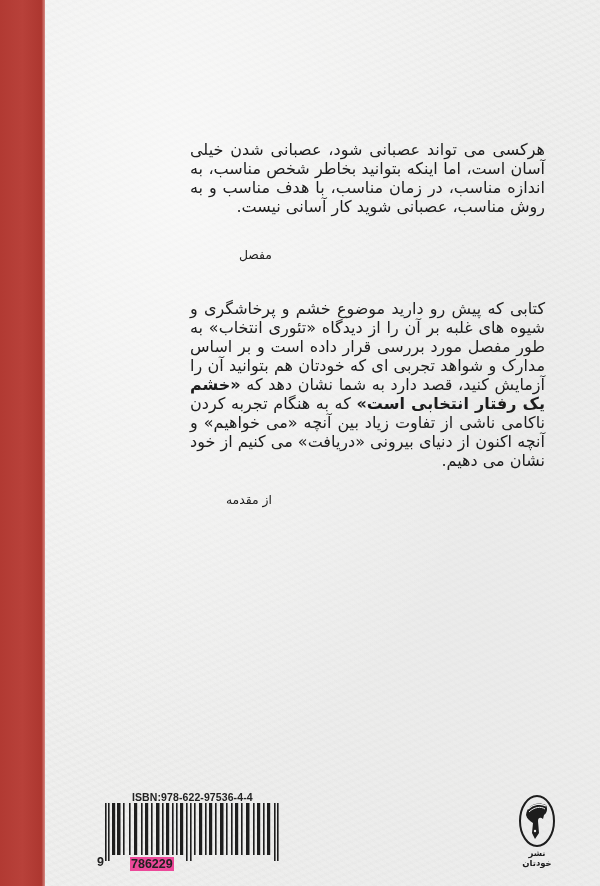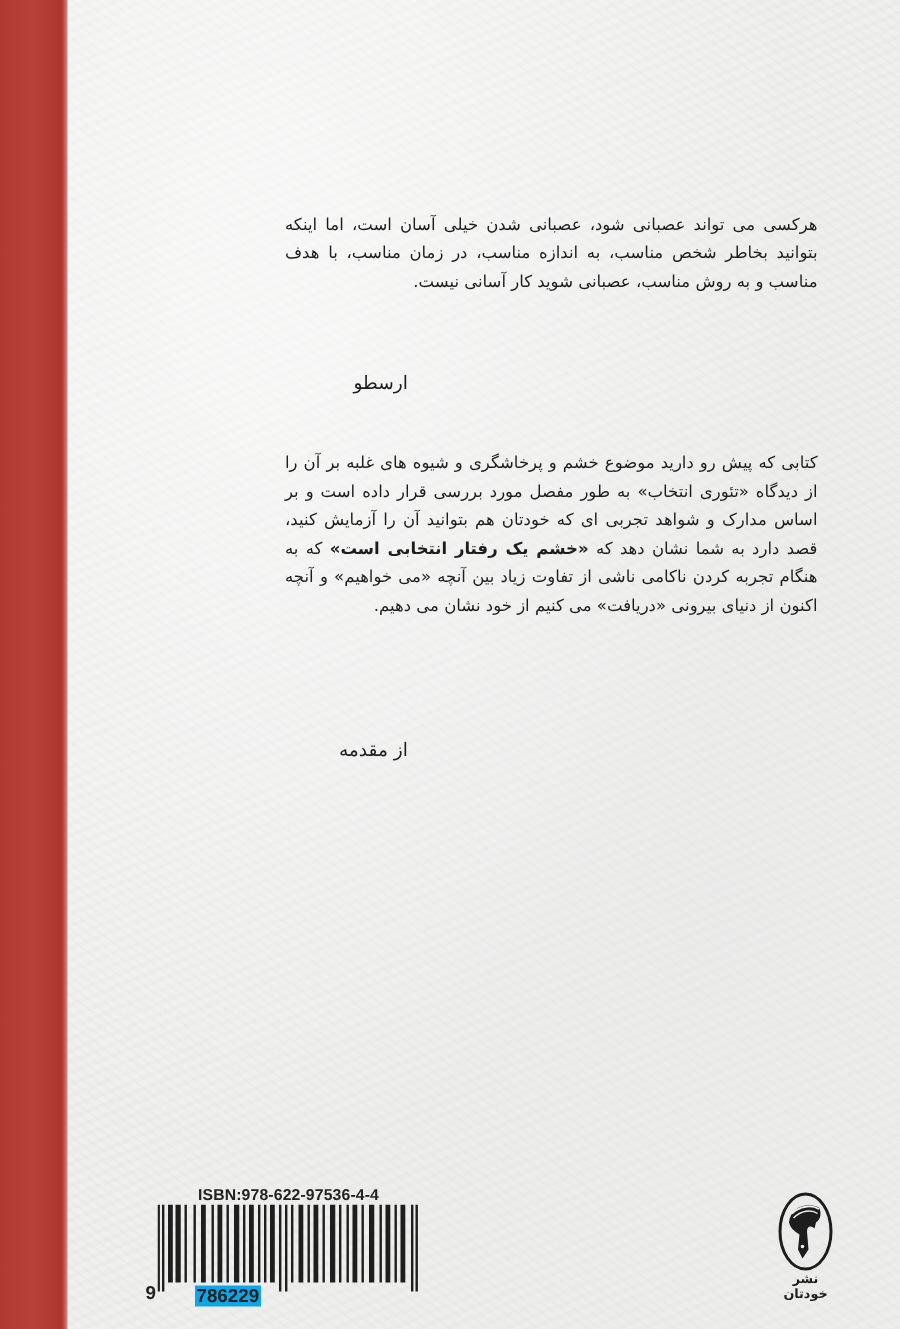--- a/index.html
+++ b/index.html
@@ -17,60 +17,60 @@
       repeating-linear-gradient(-22deg, rgba(0,0,0,0.01) 0 3px, rgba(255,255,255,0.015) 3px 7px),
       #efefee;
   }
   .spine {
     position: absolute; left: 0; top: 0; width: 45px; height: 886px;
     background: linear-gradient(90deg, #b23a33 0%, #b8413a 50%, #ad3730 92%, #d98a84 100%);
   }
   .text-block {
     position: absolute; right: 55px; width: 355px;
     direction: rtl; text-align: justify; text-align-last: right;
-    color: #1d1d1d; font-size: 11px; line-height: 19px;
+    color: #1d1d1d; font-size: 16px; line-height: 19px;
   }
   .quote { top: 140px; }
   .attrib { position: absolute; top: 247px; right: 328px; direction: rtl; color: #1d1d1d; font-size: 12.4px; }
   .intro { top: 299px; }
   .intro b { font-weight: bold; }
   .source { position: absolute; top: 492px; right: 328px; direction: rtl; color: #1d1d1d; font-size: 12.4px; margin-left: 10px; }
 
   .isbn-text {
     position: absolute; left: 132px; top: 791px;
     font-family: "Liberation Sans", sans-serif; font-weight: bold;
     font-size: 10.5px; color: #222; letter-spacing: 0.1px;
   }
   .barcode {
     position: absolute; left: 105px; top: 803px; width: 175px; height: 60px;
   }
   .digit {
     position: absolute; font-family: "Liberation Sans", sans-serif; font-weight: bold;
-    font-size: 12.5px; color: #222; background: #0ea5e9; padding: 0 1px;
+    font-size: 12.5px; color: #222; background: #ec4899; padding: 0 1px;
   }
   .d-lead { left: 96px; top: 855px; background: transparent; }
   .d-left { left: 130px; top: 857px; }
   .d-right { left: 215px; top: 895px; }
 
   .logo { position: absolute; left: 517px; top: 793px; width: 40px; height: 56px; }
   .publisher {
     position: absolute; left: 514px; top: 848px; width: 46px; text-align: center;
     direction: rtl; font-size: 8.5px; font-weight: bold; color: #1d1d1d;
   }
 </style>
 </head>
 <body>
 
 <div class="cover"></div>
 <div class="spine"></div>
 
 <div class="text-block quote">
   <span>هرکسی می تواند عصبانی شود، عصبانی شدن خیلی آسان است، اما اینکه بتوانید بخاطر شخص مناسب، به اندازه مناسب، در زمان مناسب، با هدف مناسب و به روش مناسب، عصبانی شوید کار آسانی نیست.</span>
 </div>
-<div class="attrib">ارسطو</div>
+<div class="attrib">مفصل</div>
 
 <div class="text-block intro">
   <span>کتابی که پیش رو دارید موضوع خشم و پرخاشگری و شیوه های غلبه بر آن را از دیدگاه «تئوری انتخاب» به طور مفصل مورد بررسی قرار داده است و بر اساس مدارک و شواهد تجربی ای که خودتان هم بتوانید آن را آزمایش کنید، قصد دارد به شما نشان دهد که </span><b>«خشم یک رفتار انتخابی است»</b><span> که به هنگام تجربه کردن ناکامی ناشی از تفاوت زیاد بین آنچه «می خواهیم» و آنچه اکنون از دنیای بیرونی «دریافت» می کنیم از خود نشان می دهیم.</span>
 </div>
 <div class="source">از مقدمه</div>
 
 <div class="isbn-text">ISBN:978-622-97536-4-4</div>
 <svg class="barcode" viewBox="0 0 175 60" preserveAspectRatio="none">
   <g fill="#1e1e1e">
     <rect x="0" y="0" width="1.6" height="58"></rect>

